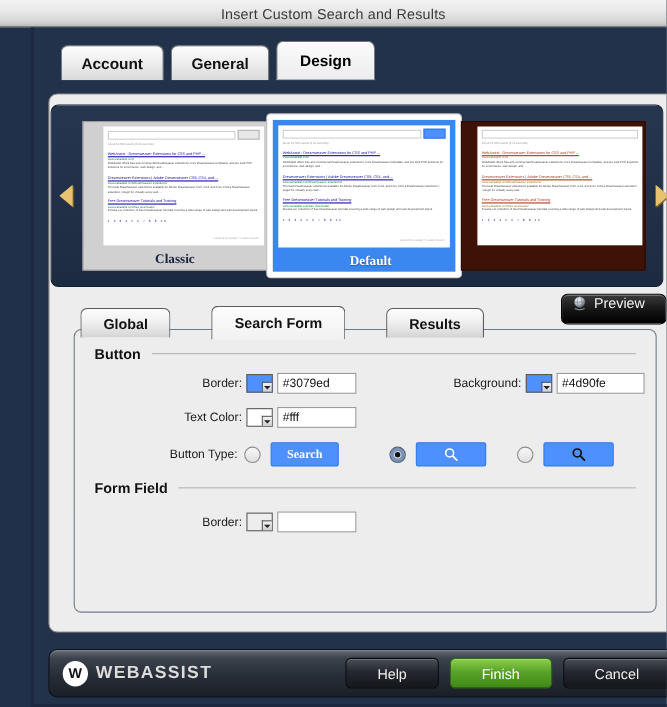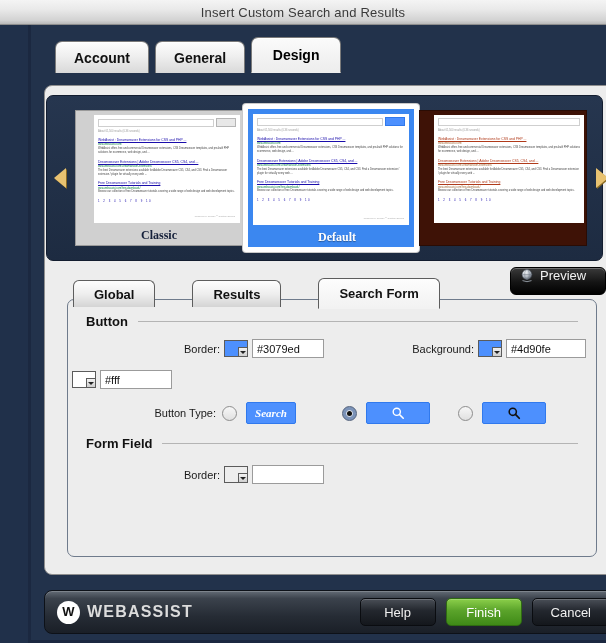--- a/index.html
+++ b/index.html
@@ -186,41 +186,41 @@
     border:1px solid #53627c;
   }
   .radio.on:after{
     content:"";position:absolute;left:4px;top:4px;width:5px;height:5px;border-radius:50%;background:#111;
   }
 
   .gbtn{
     height:22px;background:#4d90fe;border:1px solid #3079ed;border-radius:2px;
     display:flex;align-items:center;justify-content:center;box-sizing:border-box;
   }
-  .gbtn.txtbtn{width:50px;font-style:italic;}
+  .gbtn.txtbtn{width:62px;}
   .gbtn.txtbtn span{font-family:"Liberation Serif", serif;font-weight:bold;font-size:11px;color:#fff;}
   .gbtn.icon{width:64px;}
 
   
   .footer{
     position:absolute;left:13px;top:565px;width:577px;height:44px;
     background:linear-gradient(to bottom,#646c76 0%,#3b424c 18%,#262c35 60%,#1a1f27 100%);
     border:1px solid #0d1118;border-radius:8px;
     display:flex;align-items:center;box-sizing:border-box;
     box-shadow:inset 0 1px 0 rgba(255,255,255,.18);
   }
   .brand{display:flex;align-items:center;gap:7px;margin-left:12px;flex:1;}
   .wmark{width:23px;height:23px;border-radius:50%;background:#fff;position:relative;flex:0 0 23px;}
   .wmark span{
     position:absolute;left:0;right:0;top:3px;text-align:center;
     font-size:13px;font-weight:bold;color:#111;font-family:"Liberation Sans",sans-serif;
   }
   .brandtxt{color:#dcdcdc;font-size:16px;letter-spacing:1.2px;font-weight:600;}
   .fbtn{
-    height:28px;min-width:76px;padding:0 18px;margin-right:10px;
+    height:28px;min-width:76px;padding:0 28px;margin-right:10px;
     display:flex;align-items:center;justify-content:center;
     font-size:13px;color:#f0f0f0;border-radius:5px;box-sizing:border-box;
     background:linear-gradient(to bottom,#4a4f57 0%,#23272e 45%,#14171c 100%);
     border:1px solid #0a0c10;
     box-shadow:inset 0 1px 0 rgba(255,255,255,.2);
   }
   .fbtn.green{
     background:linear-gradient(to bottom,#8bcf4a 0%,#5aa32a 45%,#3f8a17 100%);
     border:1px solid #2f6b12;color:#fff;
   }
@@ -356,25 +356,25 @@
 
         <div class="arrow">
           <div class="tri right"></div>
         </div>
       </div>
 
       <div class="itabrow">
         <div class="itab">
           <span>Global</span>
         </div>
+        <div class="itab active">
+          <span>Search Form</span>
+        </div>
         <div class="itab">
           <span>Results</span>
-        </div>
-        <div class="itab active">
-          <span>Search Form</span>
         </div>
       </div>
 
       <div class="previewbtn">
         <svg class="glb" viewBox="0 0 16 16">
           <defs>
             <radialGradient id="gg" cx="35%" cy="28%" r="75%">
               <stop offset="0%" stop-color="#f4f6f8"></stop>
               <stop offset="55%" stop-color="#b8bfc8"></stop>
               <stop offset="100%" stop-color="#555c66"></stop>
@@ -402,20 +402,21 @@
           </span>
           <input class="txt" type="text" value="#3079ed" style="">
           <span class="lab" style="width:150px;">Background:</span>
           <span class="swatch" style="background:#4d90fe;">
             <i></i>
           </span>
           <input class="txt wide" type="text" value="#4d90fe" style="">
         </div>
 
         <div class="row">
+          <span class="lab" style="width:152px;">Text Color:</span>
           <span class="swatch" style="background:#ffffff;">
             <i></i>
           </span>
           <input class="txt" type="text" value="#fff" style="">
         </div>
 
         <div class="row" style="margin-top:13px;align-items:center;">
           <span class="lab" style="width:148px;">Button Type:</span>
           <span class="radio" style="margin-left:6px;"></span>
           <div class="gbtn txtbtn" style="margin-left:9px;">

